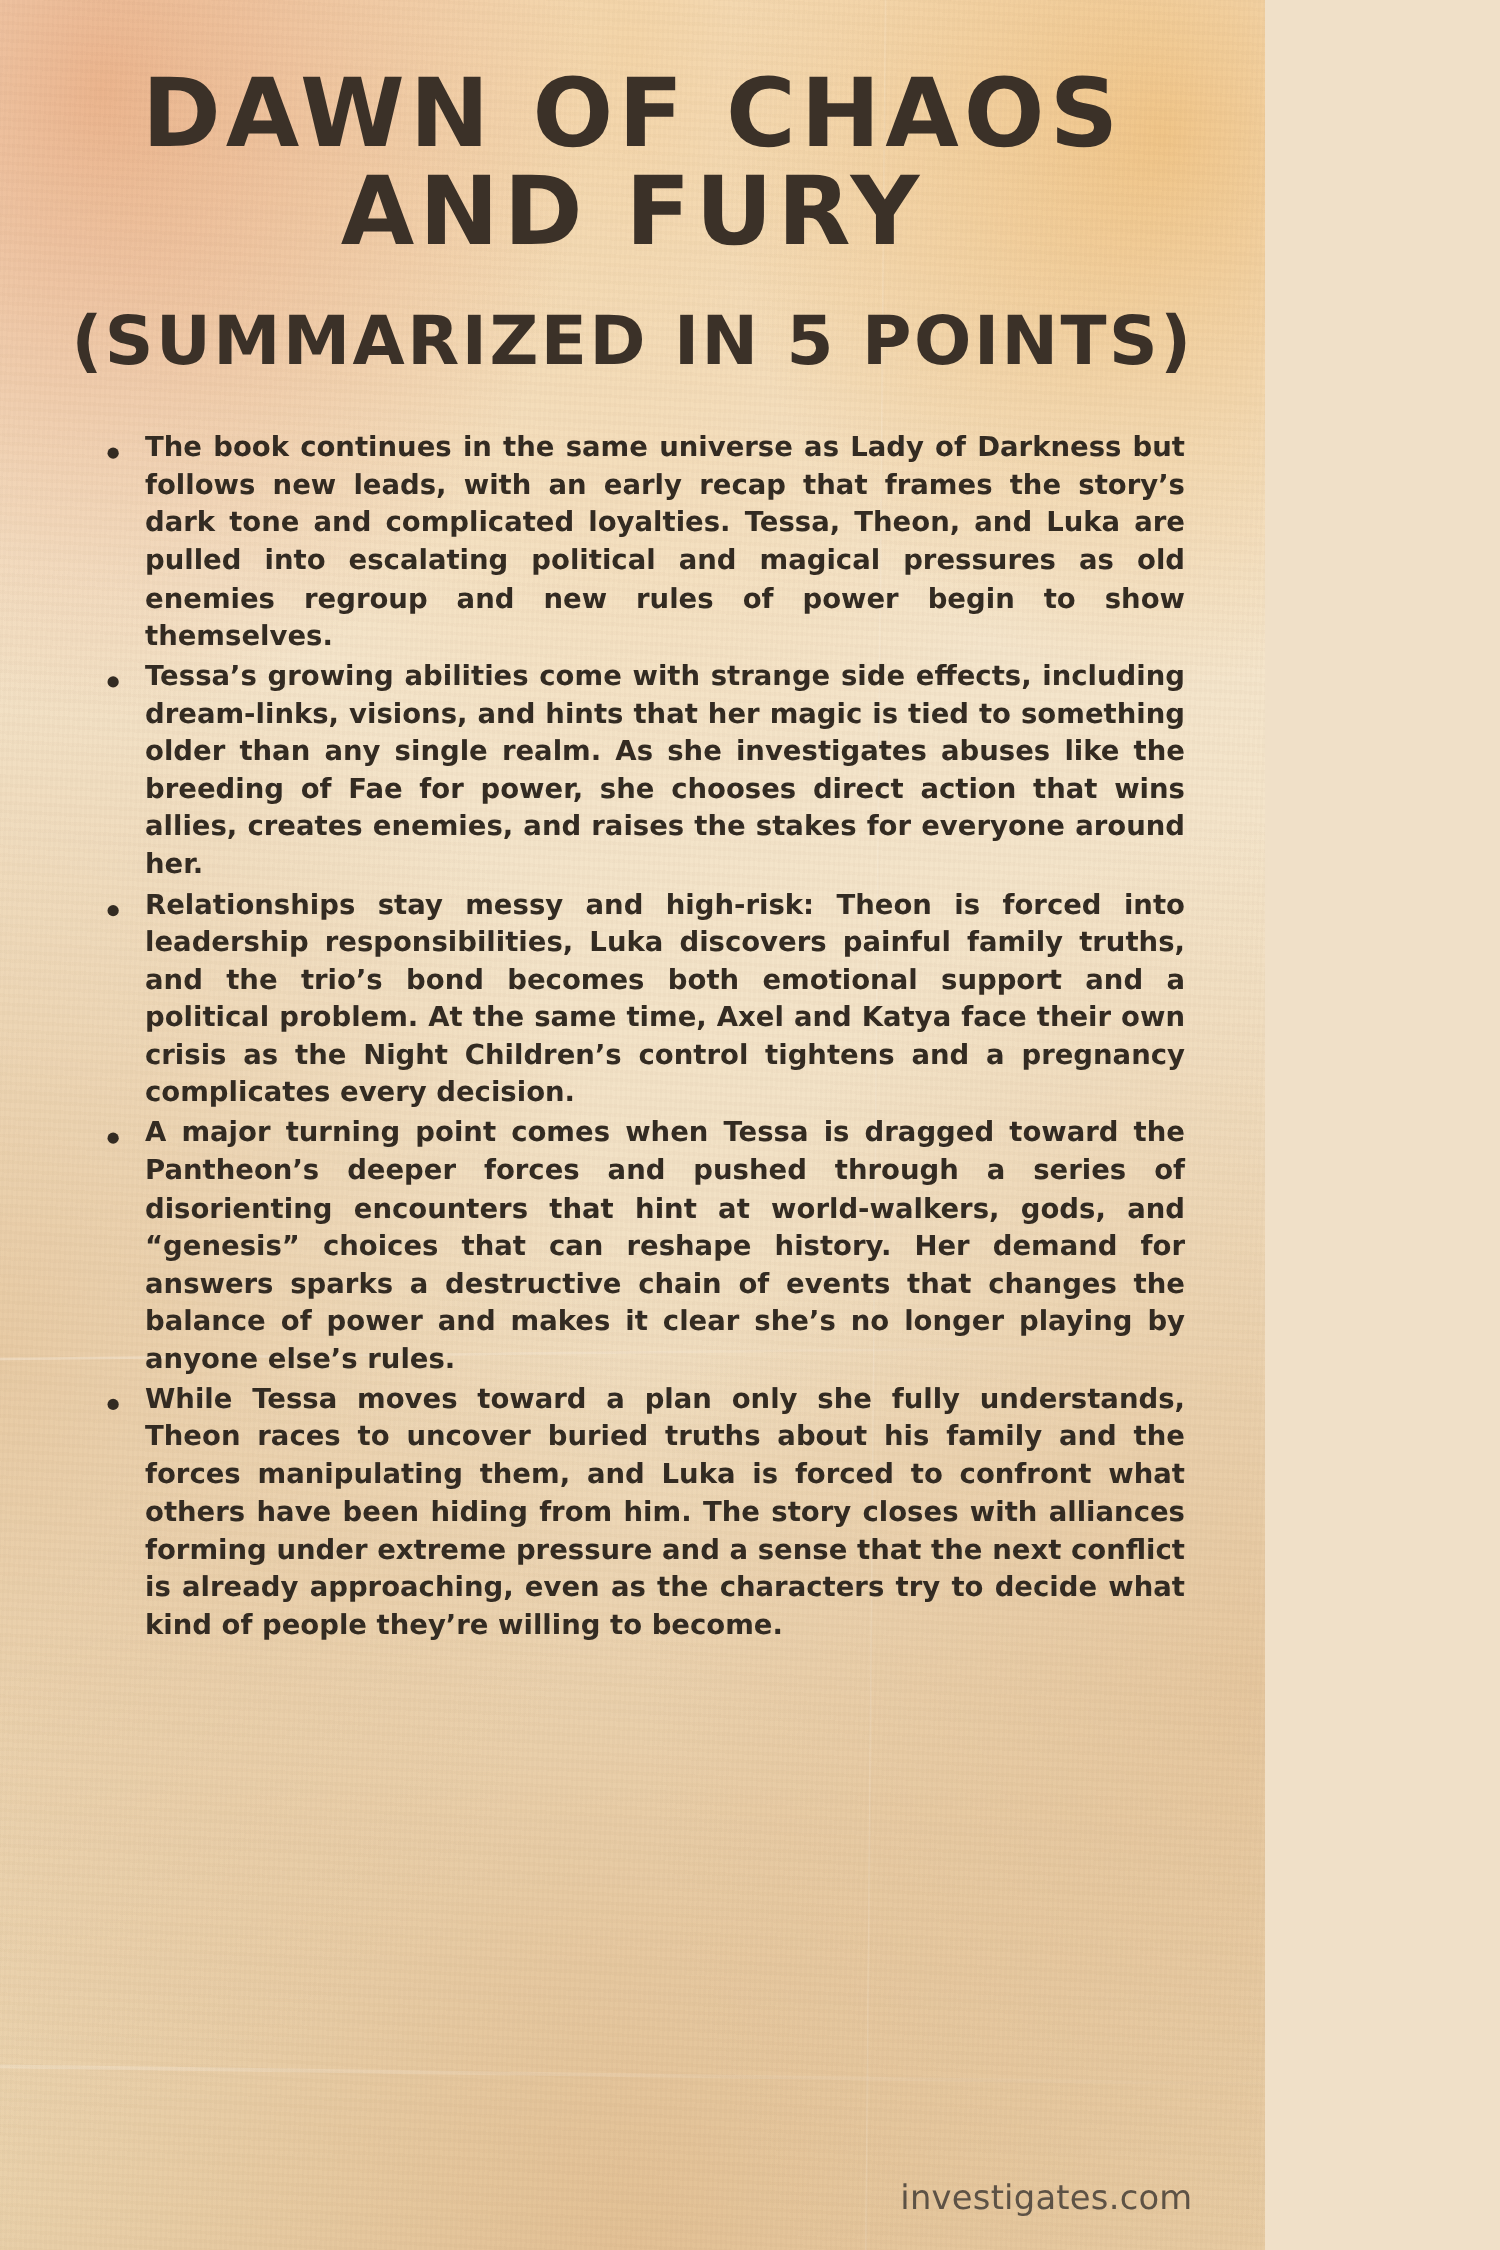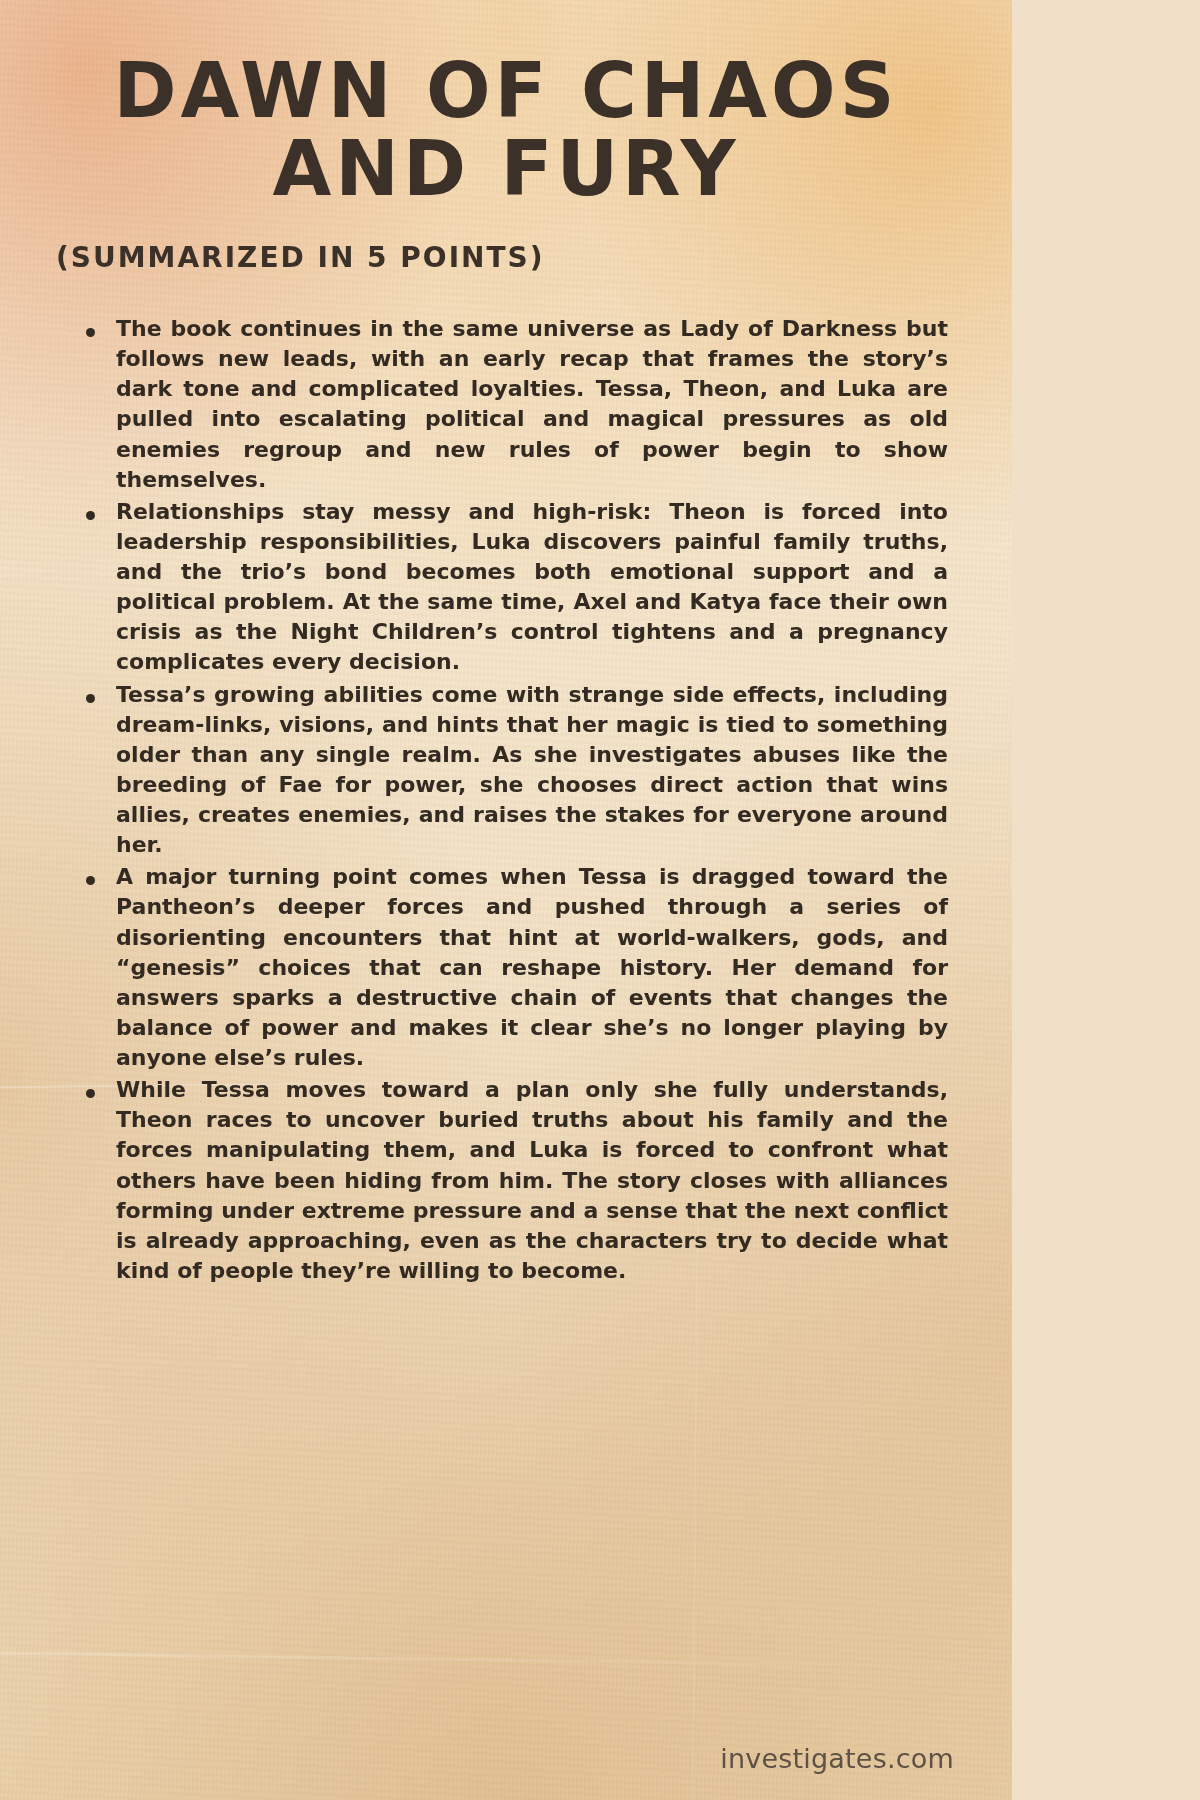--- a/index.html
+++ b/index.html
@@ -65,23 +65,24 @@
     font-size: 76px;
     line-height: 1.02;
     letter-spacing: 4px;
     color: #3b3128;
     text-transform: uppercase;
     margin: 0;
     padding: 0 20px;
   }
 
   .subtitle {
+    text-align: center;
     font-family: "DejaVu Sans", sans-serif;
     font-weight: bold;
-    font-size: 28px;
+    font-size: 54px;
     letter-spacing: 2px;
     color: #3b3128;
     text-transform: uppercase;
     margin: 34px 0 12px 0;
   }
 
   ul.points {
     list-style: none;
     margin: 40px 0 0 0;
     padding: 0 8px 0 18px;
@@ -131,21 +132,21 @@
   <div class="crease c1"></div>
   <div class="crease c2"></div>
   <div class="crease c3"></div>
 
   <div class="content">
     <h1 class="title">DAWN OF CHAOS AND FURY</h1>
     <h2 class="subtitle">(SUMMARIZED IN 5 POINTS)</h2>
 
     <ul class="points">
       <li>The book continues in the same universe as Lady of Darkness but follows new leads, with an early recap that frames the story’s dark tone and complicated loyalties. Tessa, Theon, and Luka are pulled into escalating political and magical pressures as old enemies regroup and new rules of power begin to show themselves.</li>
+      <li>Tessa’s growing abilities come with strange side effects, including dream-links, visions, and hints that her magic is tied to something older than any single realm. As she investigates abuses like the breeding of Fae for power, she chooses direct action that wins allies, creates enemies, and raises the stakes for everyone around her.</li>
       <li>Relationships stay messy and high-risk: Theon is forced into leadership responsibilities, Luka discovers painful family truths, and the trio’s bond becomes both emotional support and a political problem. At the same time, Axel and Katya face their own crisis as the Night Children’s control tightens and a pregnancy complicates every decision.</li>
-      <li>Tessa’s growing abilities come with strange side effects, including dream-links, visions, and hints that her magic is tied to something older than any single realm. As she investigates abuses like the breeding of Fae for power, she chooses direct action that wins allies, creates enemies, and raises the stakes for everyone around her.</li>
       <li>A major turning point comes when Tessa is dragged toward the Pantheon’s deeper forces and pushed through a series of disorienting encounters that hint at world-walkers, gods, and “genesis” choices that can reshape history. Her demand for answers sparks a destructive chain of events that changes the balance of power and makes it clear she’s no longer playing by anyone else’s rules.</li>
       <li>While Tessa moves toward a plan only she fully understands, Theon races to uncover buried truths about his family and the forces manipulating them, and Luka is forced to confront what others have been hiding from him. The story closes with alliances forming under extreme pressure and a sense that the next conflict is already approaching, even as the characters try to decide what kind of people they’re willing to become.</li>
     </ul>
   </div>
 
   <div class="footer">investigates.com</div>
 </div>
 
 </body></html>

